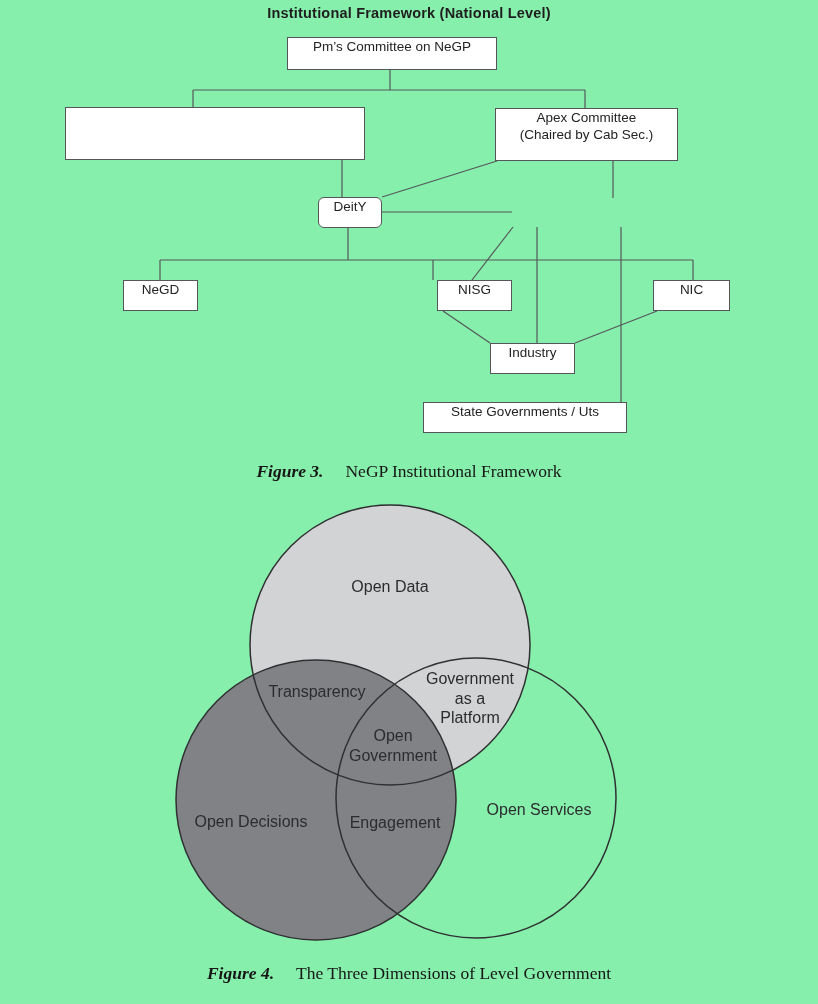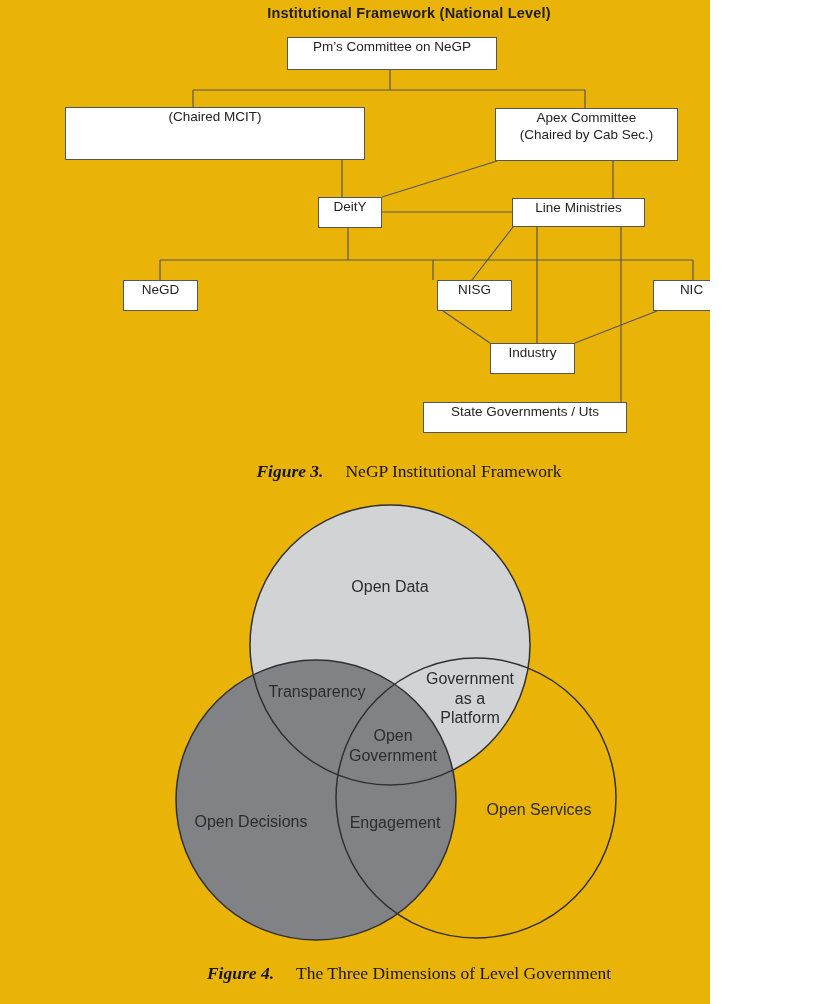--- a/index.html
+++ b/index.html
@@ -1,17 +1,17 @@
 <!DOCTYPE html>
 <html><head>
 <meta charset="utf-8">
 <style>
   html,body{margin:0;padding:0;}
   body{width:818px;height:1004px;background:#ffffff;font-family:"Liberation Sans",sans-serif;}
-  .page{position:relative;width:710px;height:1004px;background:#eab308;overflow:hidden;}
+  .page{position:relative;width:818px;height:1004px;background:#86efac;overflow:hidden;}
   .fig-title{position:absolute;left:0;top:5px;width:818px;text-align:center;
              font-size:14.5px;font-weight:bold;color:#1e1e1e;letter-spacing:.2px;}
   svg.layer{position:absolute;left:0;}
   .box{position:absolute;box-sizing:border-box;border:1.3px solid #54565a;background:#ffffff;
        display:flex;align-items:flex-start;justify-content:center;text-align:center;
        font-size:13.5px;line-height:17px;color:#232323;}
   .box .two-line span{display:block;}
   .caption{position:absolute;left:0;width:818px;text-align:center;
            font-family:"Liberation Serif",serif;font-size:17.5px;color:#161616;}
   .caption .cap-label{font-weight:bold;font-style:italic;margin-right:22px;}
@@ -47,38 +47,34 @@
       <line x1="657" y1="311" x2="575" y2="343"></line>
     </g>
   </svg>
 
   <div class="box" style="left:287px;top:37px;width:210px;height:33px;">
     <span>Pm’s Committee on NeGP</span>
   </div>
 
   <div class="box" style="left:65px;top:107px;width:300px;height:53px;">
     <div class="two-line">
-      <span>(Chaired MCIT)</span>
     </div>
   </div>
 
   <div class="box" style="left:495px;top:108px;width:183px;height:53px;">
     <div class="two-line">
       <span>Apex Committee</span>
       <span>(Chaired by Cab Sec.)</span>
     </div>
   </div>
 
-  <div class="box" style="left:318px;top:197px;width:64px;height:31px;">
+  <div class="box" style="left:318px;top:197px;width:64px;height:31px;border-radius:6px;">
     <span>DeitY</span>
   </div>
 
-  <div class="box" style="left:512px;top:198px;width:133px;height:29px;">
-    <span>Line Ministries</span>
-  </div>
 
   <div class="box" style="left:123px;top:280px;width:75px;height:31px;">
     <span>NeGD</span>
   </div>
 
   <div class="box" style="left:397px;top:280px;width:75px;height:31px;margin-left:40px;">
     <span>NISG</span>
   </div>
 
   <div class="box" style="left:653px;top:280px;width:77px;height:31px;">

